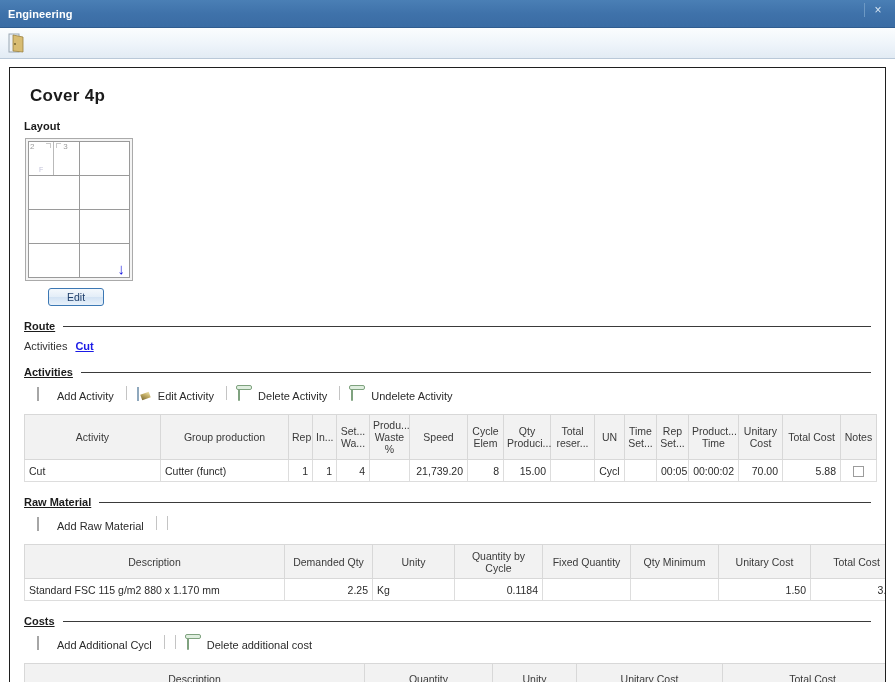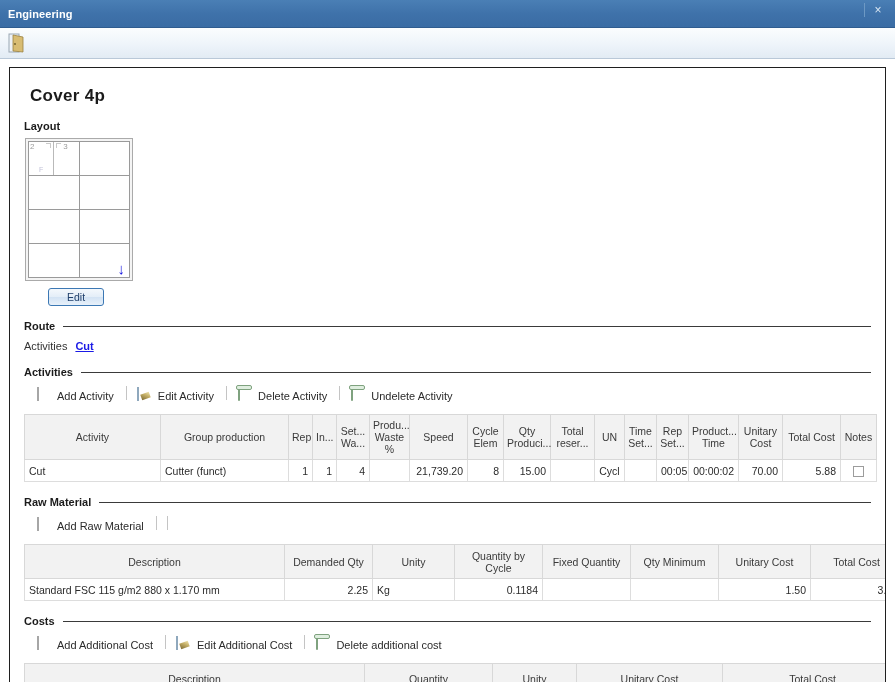--- a/index.html
+++ b/index.html
@@ -85,21 +85,21 @@
     font-weight: bold;
     color: #1b1b1b;
     margin-bottom: 6px;
   }
   .section-rule {
     display: flex;
     align-items: center;
     gap: 8px;
     margin: 14px 0 8px 0;
   }
-  .section-rule .section-label { margin-bottom: 0; white-space: nowrap; }
+  .section-rule .section-label { margin-bottom: 0; white-space: nowrap; text-decoration: underline; }
   .section-rule .rule-line {
     flex: 1;
     height: 1px;
     background: #3a3a3a;
   }
 
   
   .layout-box {
     width: 108px;
     height: 143px;
@@ -476,27 +476,23 @@
   </div>
 
   <div class="section-rule">
     <span class="section-label">Costs</span>
     <span class="rule-line"></span>
   </div>
 
   <div class="actionbar">
     <span class="action">
       <span class="ico"><span class="ico-page"></span></span>
-      <span>Add Additional Cost</span>
-    </span>
-    <span class="action-sep"></span>
-    <span class="action">
-      <span class="ico"><span class="ico-edit"></span></span>
-      <span>Edit Additional Cost</span>
-    </span>
+      <span>Add Additional Cycl</span>
+    </span>
+    <span class="action-sep"></span>
     <span class="action-sep"></span>
     <span class="action">
       <span class="ico"><span class="ico-trash"></span></span>
       <span>Delete additional cost</span>
     </span>
   </div>
 
   <div class="table-wrap">
   <table class="grid">
     <colgroup>

